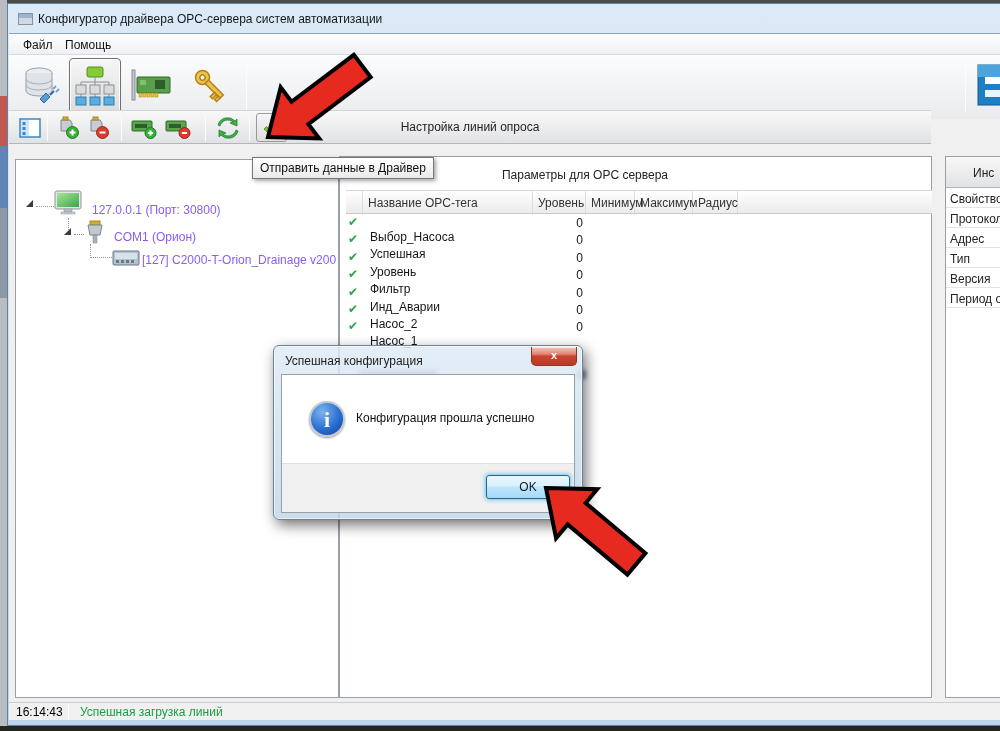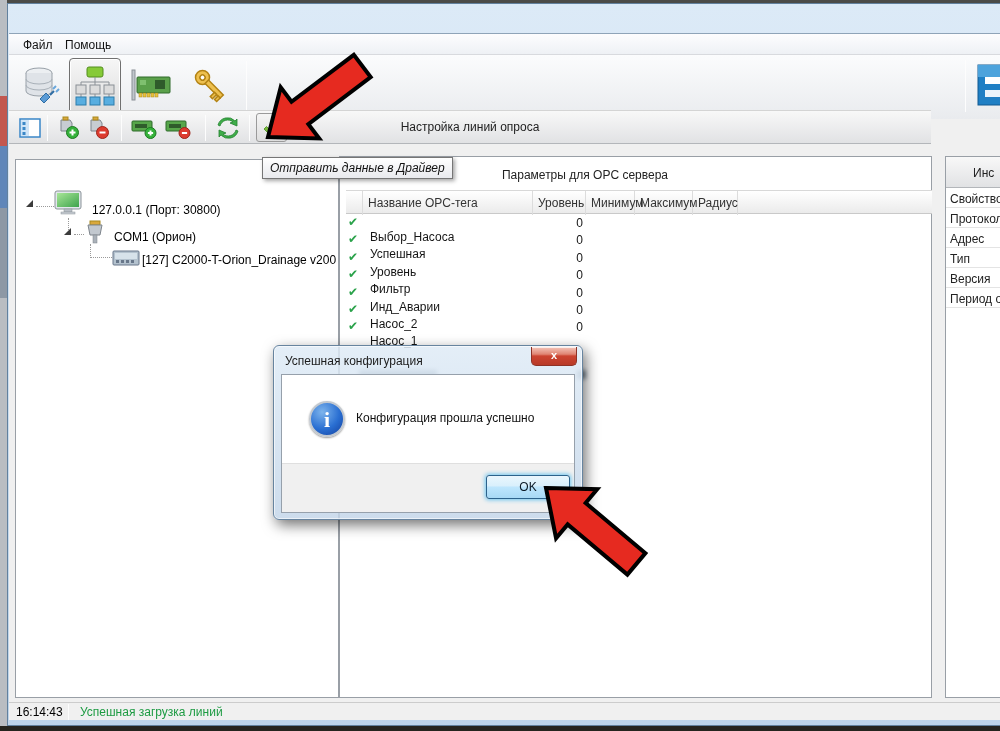--- a/index.html
+++ b/index.html
@@ -34,21 +34,21 @@
 
   
   #band { left:0; top:76px; width:922px; height:34px; background:linear-gradient(#f8f8f8,#e1e2e4); border-top:1px solid #d4d4d4; border-bottom:1px solid #b3b6ba; }
   #band-title { left:0; top:9px; width:922px; text-align:center; color:#222; }
   .tb2-btn { position:absolute; top:4px; width:26px; height:26px; display:flex; align-items:center; justify-content:center; }
   #apply-btn { left:247px; top:2px; width:31px; height:29px; border:1px solid #9a9a9a; border-radius:3px;
                background:linear-gradient(#f5f5f5,#dedede); display:flex; align-items:center; justify-content:center; }
 
   
   #tree-panel { left:6px; top:125px; width:324px; height:539px; background:#fff; border:1px solid #999fa6; }
-  .tree-label { position:absolute; white-space:nowrap; color:#000000; }
+  .tree-label { position:absolute; white-space:nowrap; color:#8b5cf6; }
   .exp-arrow { position:absolute; width:0; height:0; border-left:7px solid transparent; border-bottom:7px solid #3c3c3c; }
   .dotline { position:absolute; border-top:1px dotted #9a9a9a; }
   .dotline-v { position:absolute; border-left:1px dotted #9a9a9a; }
 
   
   #mid-panel { left:330px; top:122px; width:593px; height:542px; background:#fff; border:1px solid #999fa6; }
   #params-title { left:10px; top:11px; width:470px; text-align:center; color:#222; }
   #grid { left:6px; top:33px; width:586px; }
   #grid-head { position:relative; height:24px; background:linear-gradient(#ffffff,#ebebeb); border-top:1px solid #d8d8d8; border-bottom:1px solid #c9c9c9; }
   .hcell { position:absolute; top:0; height:24px; line-height:24px; padding-left:5px; color:#333; border-right:1px solid #dcdcdc; }
@@ -67,22 +67,22 @@
   .insp-row { position:absolute; left:0; width:64px; height:20px; border-bottom:1px solid #e4e4e4; }
   .insp-row span { position:absolute; left:4px; top:4px; white-space:nowrap; color:#222; }
 
   
   #statusbar { left:0; top:668px; width:992px; height:18px; background:#f0f0f0; border-top:1px solid #cccccc; }
   #status-time { left:7px; top:2px; color:#000; }
   #status-sep { left:59px; top:1px; height:16px; }
   #status-msg { left:71px; top:2px; color:#1d9b43; }
 
   
-  #tooltip { left:262px; top:157px; height:22px; padding:3px 7px 0 7px; background:linear-gradient(#ffffff,#e9eaee);
-             border:1px solid #767676; box-shadow:2px 2px 4px rgba(0,0,0,.35); z-index:30; white-space:nowrap; color:#111;font-style:italic; }
+  #tooltip { left:252px; top:157px; height:22px; padding:3px 7px 0 7px; background:linear-gradient(#ffffff,#e9eaee);
+             border:1px solid #767676; box-shadow:2px 2px 4px rgba(0,0,0,.35); z-index:30; white-space:nowrap; color:#111; }
 
   
   #dialog { left:273px; top:345px; width:310px; height:175px; border-radius:6px;
             background:linear-gradient(rgba(223,235,246,.85), rgba(196,214,233,.85));
             border:1px solid #67849f; box-shadow:3px 5px 14px rgba(0,0,0,.55), inset 0 0 0 1px rgba(255,255,255,.6); z-index:40; }
   #dlg-title { left:11px; top:8px; color:#1c1c1c; }
   #dlg-close { left:257px; top:1px; width:46px; height:19px; border:1px solid #8e3226; border-top:none; border-radius:0 0 5px 5px;
                background:linear-gradient(#f4c6bb,#e08573 40%,#cc4431 50%,#b83a27); box-shadow:inset 0 1px 0 rgba(255,255,255,.7);
                color:#fff; font-weight:bold; font-size:11px; text-align:center; line-height:17px; }
   #dlg-inner { left:7px; top:28px; width:294px; height:139px; background:#fff; border:1px solid #96a0ab; }
@@ -102,20 +102,24 @@
 <body>
 
 <div id="bg-left" class="abs">
   <div class="blob" style="top:96px;height:50px;background:#c2574f;"></div>
   <div class="blob" style="top:146px;height:62px;background:#5f86b9;"></div>
   <div class="blob" style="top:208px;height:90px;background:#8d98a5;"></div>
 </div>
 <div id="bottom-dark" class="abs"></div>
 
 <div id="win" class="abs">
+  <div id="titlebar" class="abs">
+    <div id="app-icon" class="abs"></div>
+    <div id="title-text" class="abs">Конфигуратор драйвера OPC-сервера систем автоматизации</div>
+  </div>
 
   <div id="client" class="abs">
 
     <div id="menubar" class="abs">
       <div class="menu-item" style="left:8px;">Файл</div>
       <div class="menu-item" style="left:50px;">Помощь</div>
     </div>
 
     <div id="toolbar1" class="abs">
       <div class="tb1-btn" style="left:6px;">

